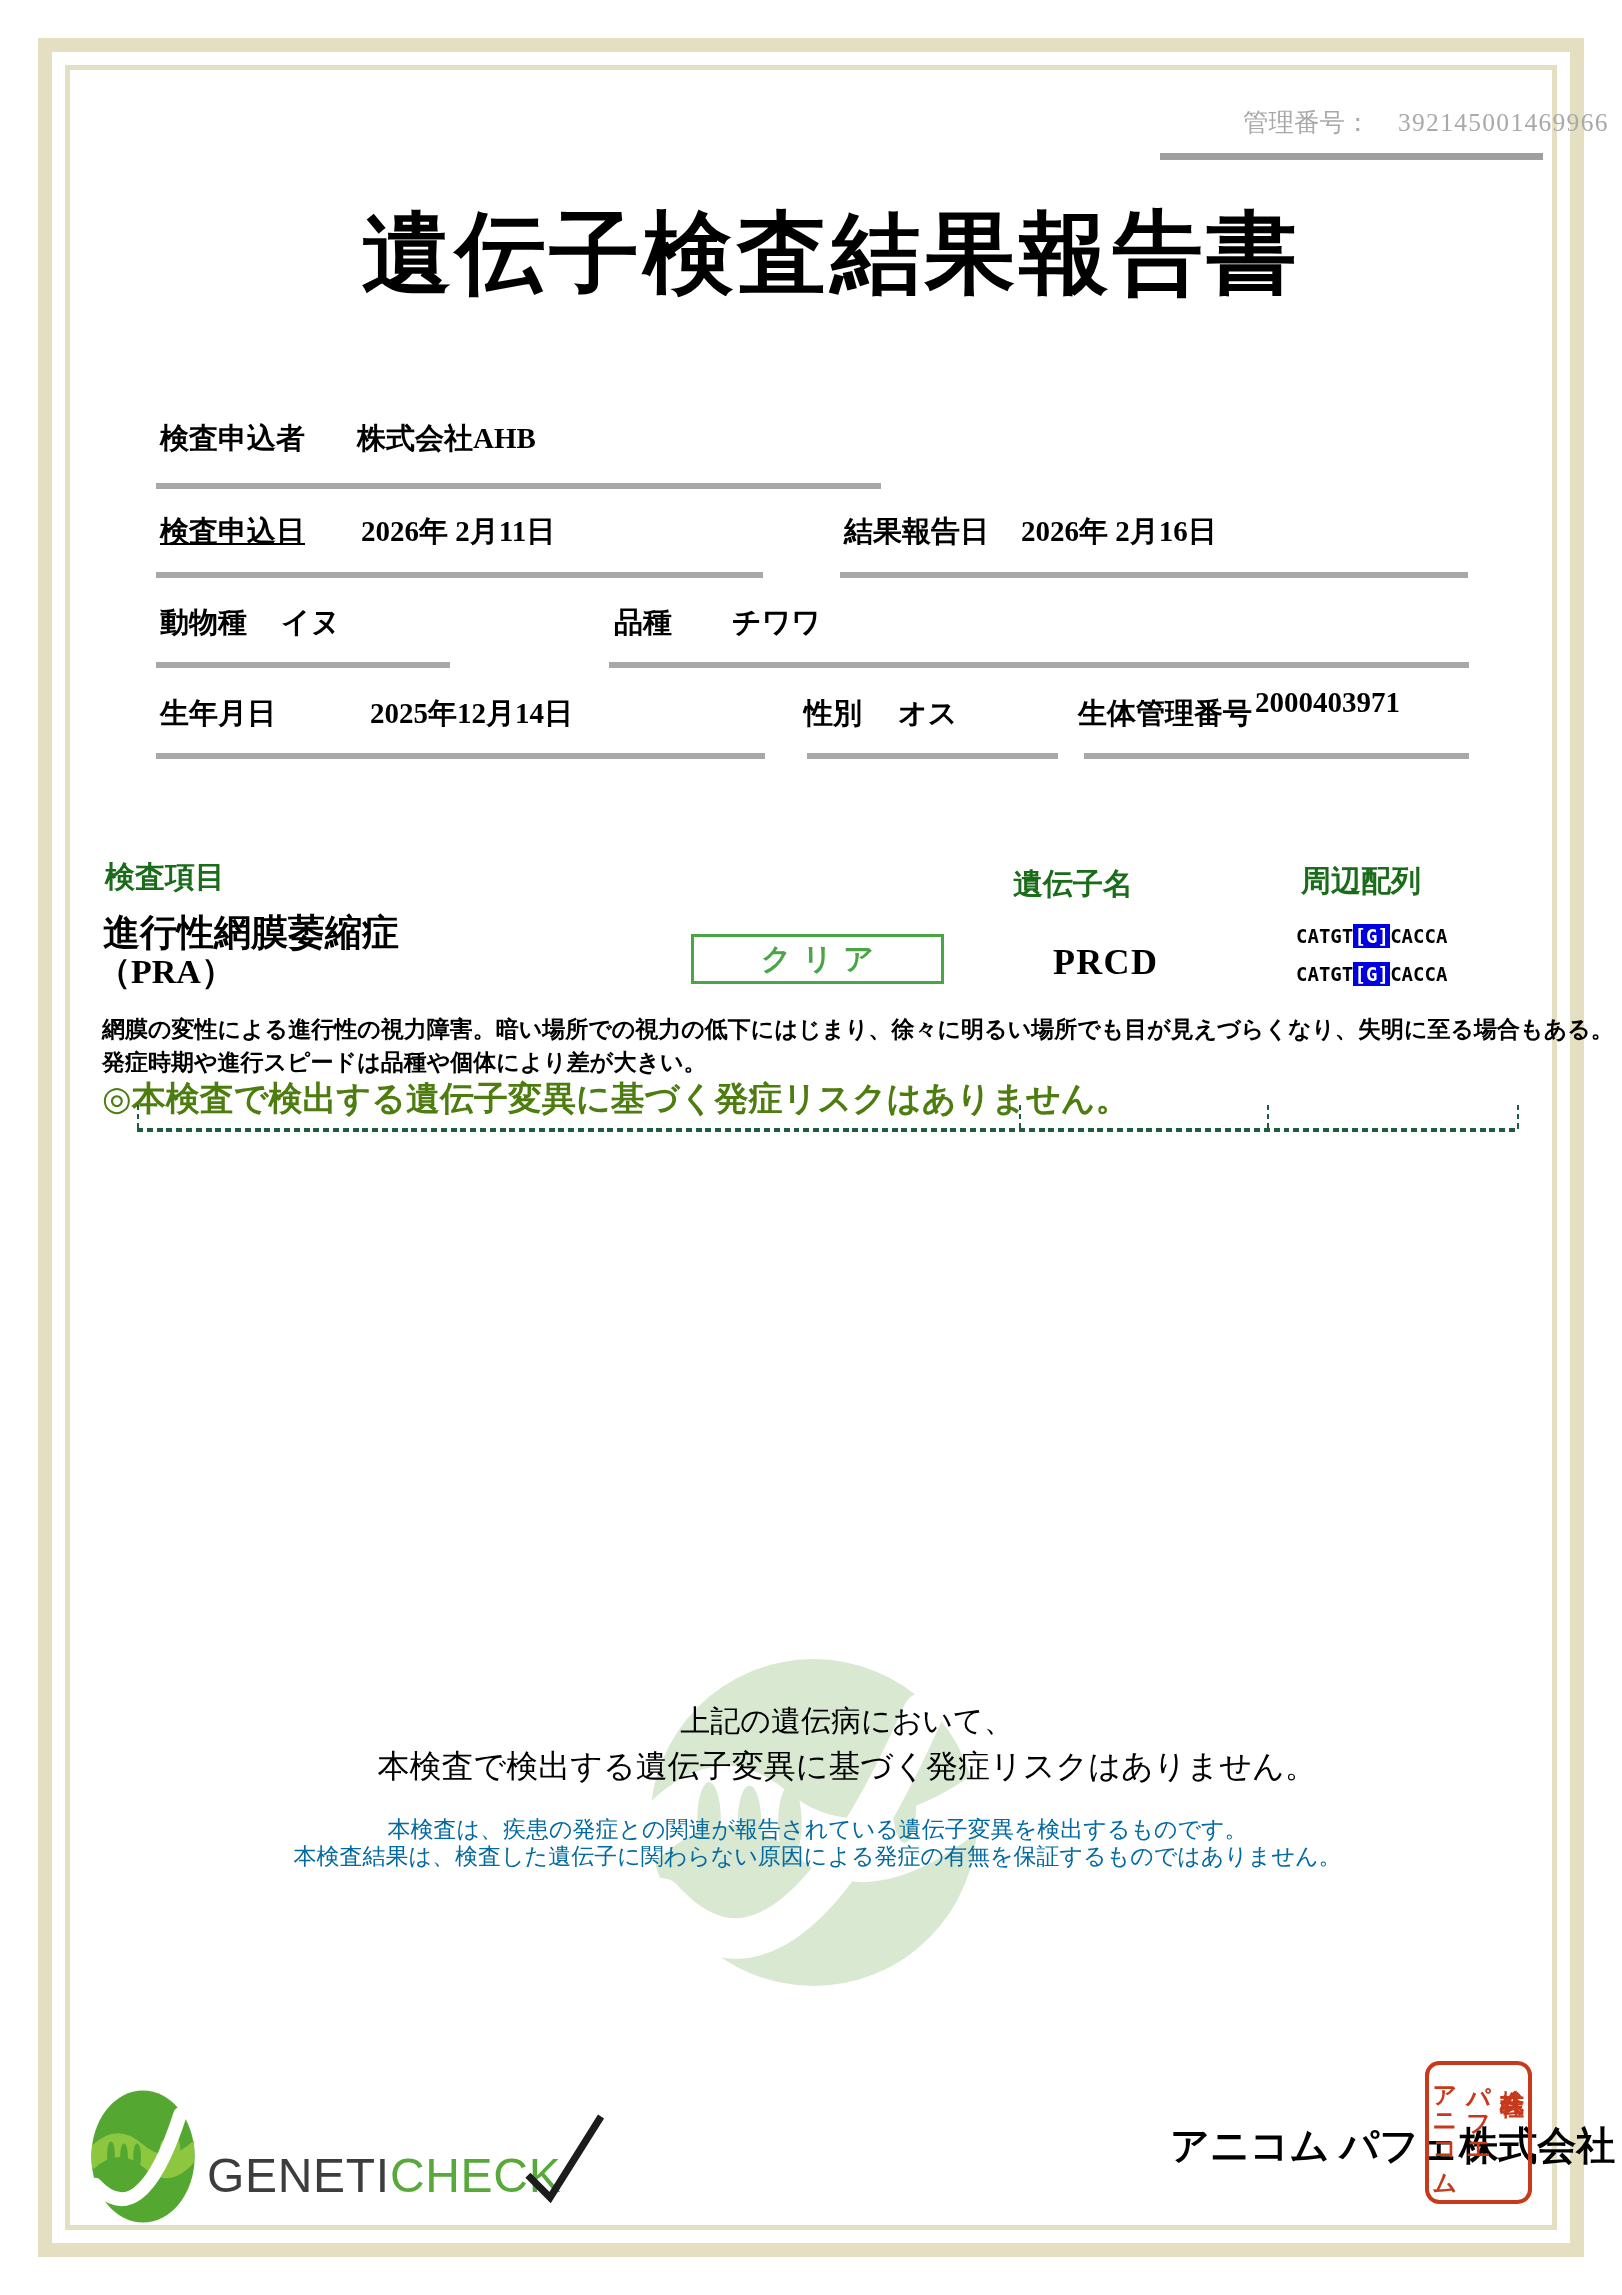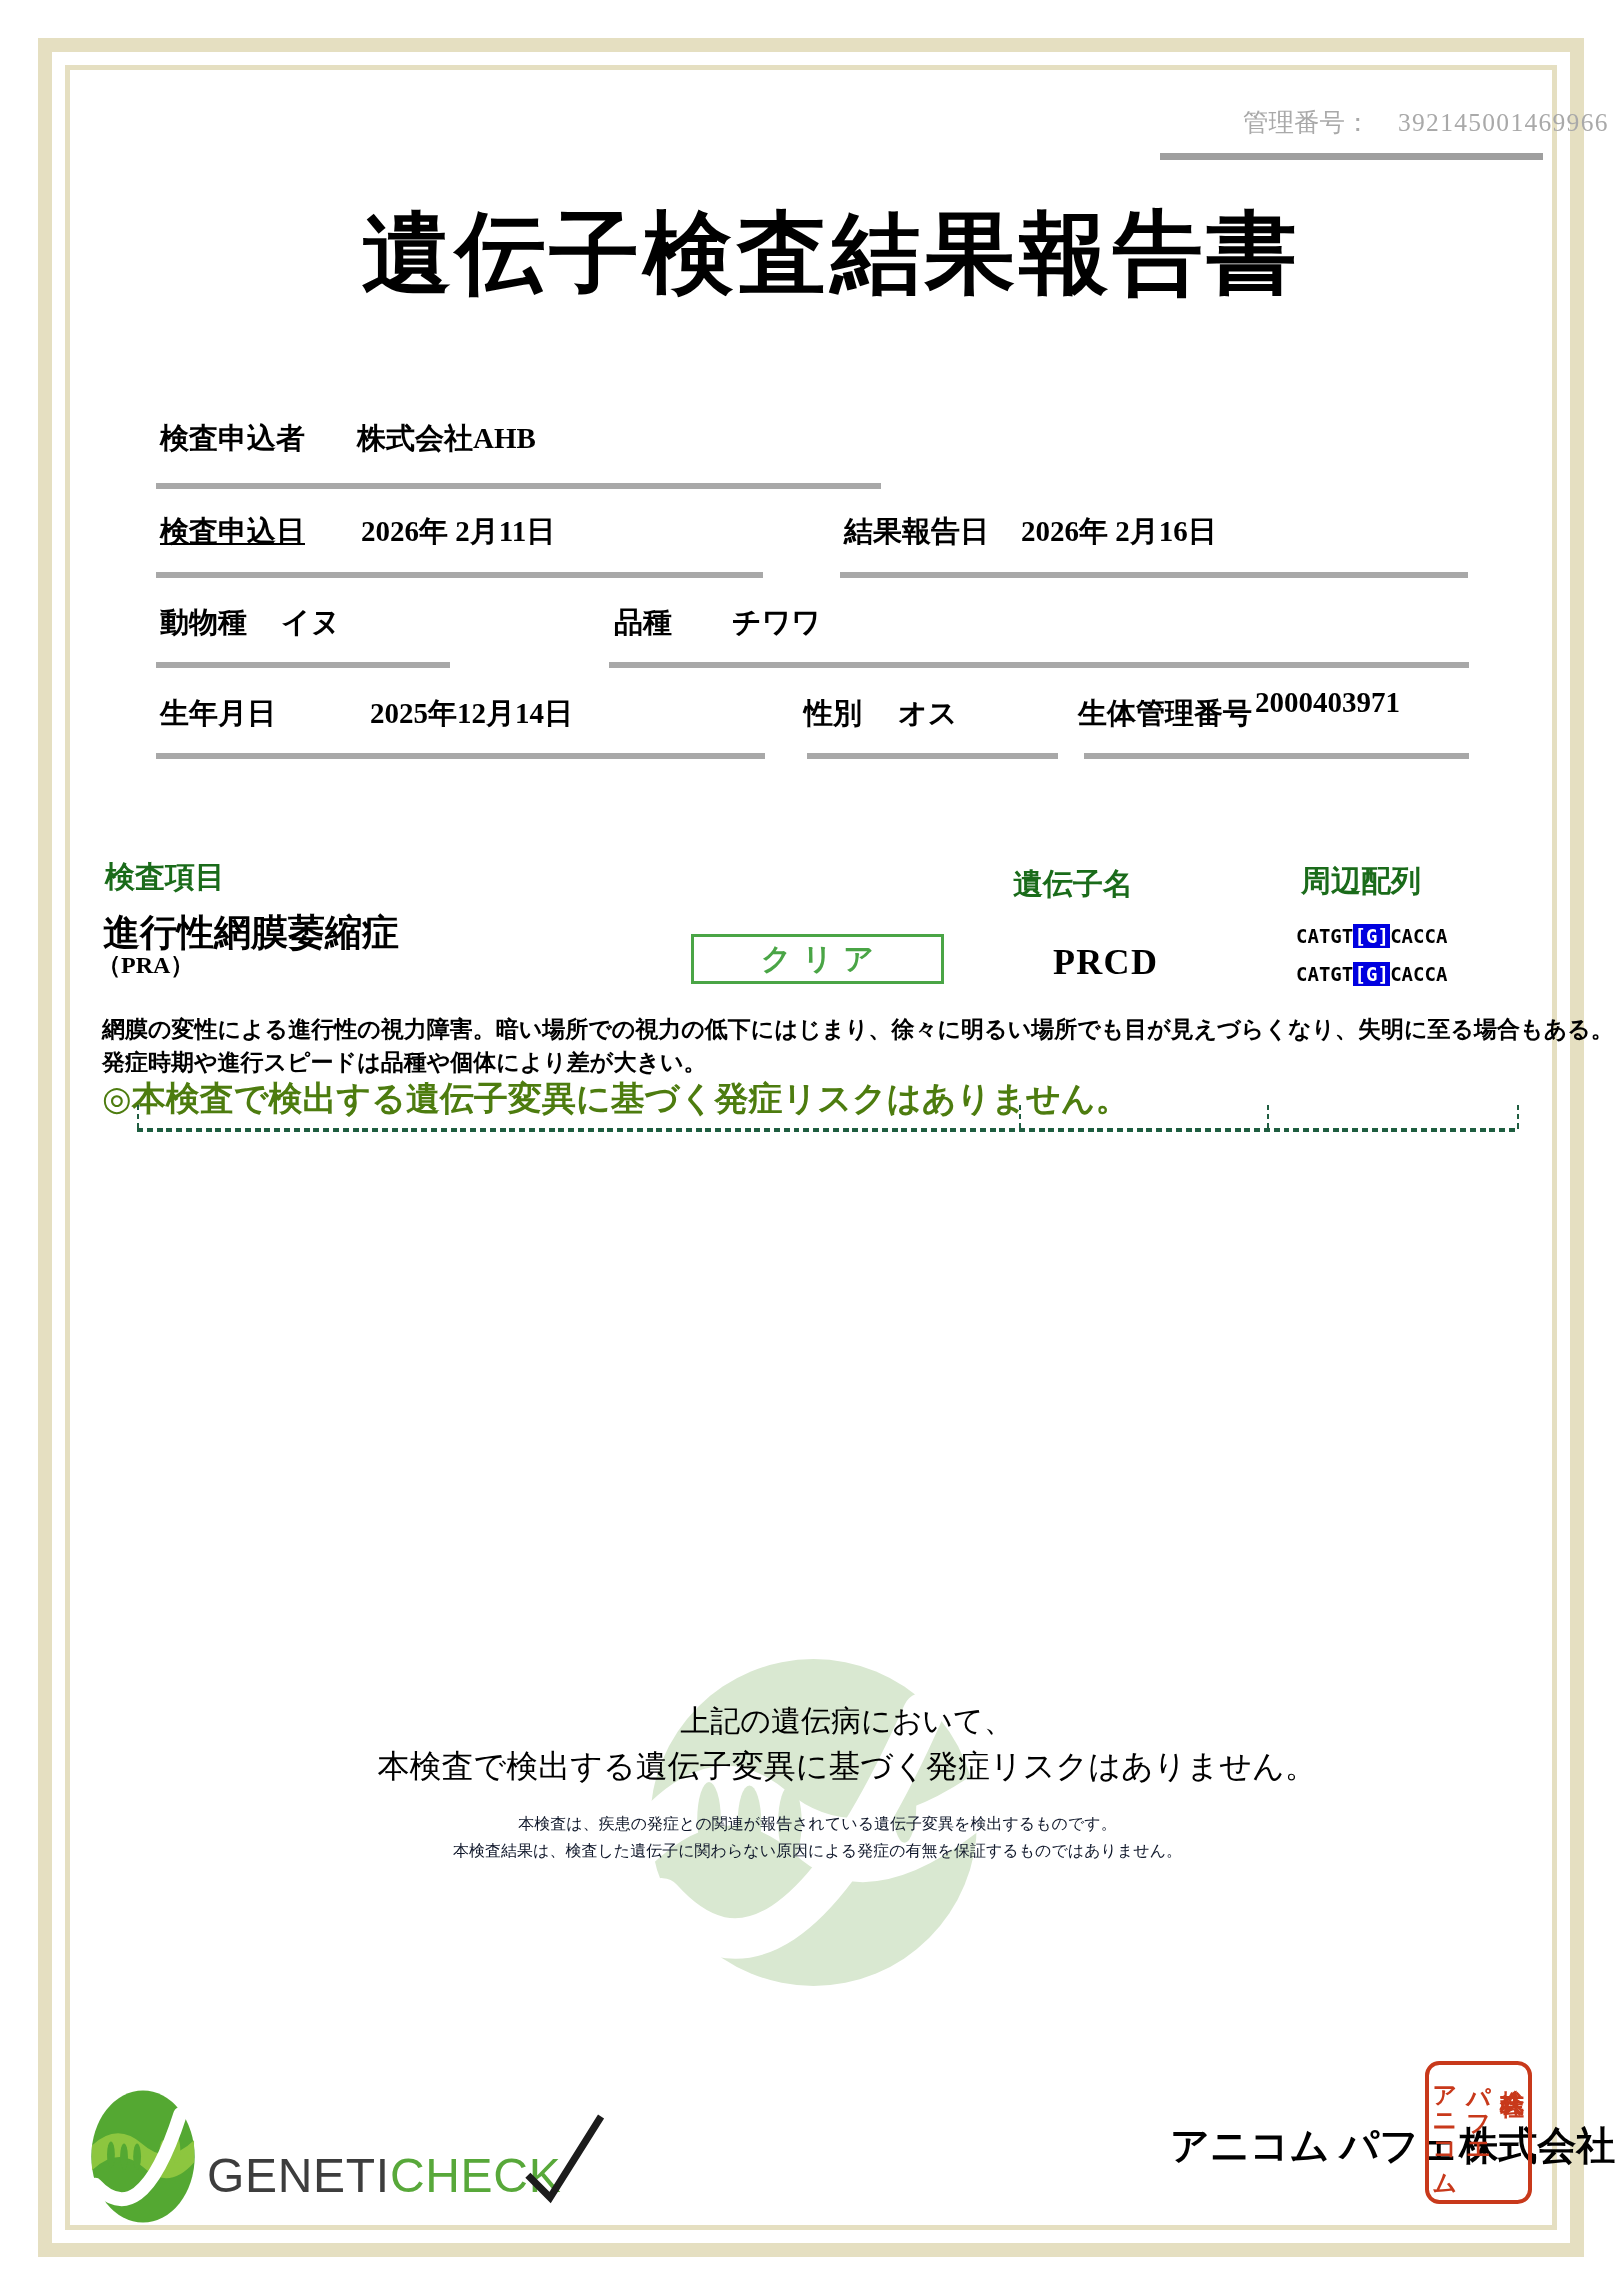--- a/index.html
+++ b/index.html
@@ -31,22 +31,22 @@
   .desc{position:absolute;font-weight:bold;font-size:23px;color:#000;white-space:nowrap;}
   .risk{position:absolute;font-weight:bold;font-size:34px;color:#4d7c0f;white-space:nowrap;}
 
   .dash-h{position:absolute;height:3.9px;
         background:repeating-linear-gradient(90deg,#1f5d40 0 5.9px,transparent 5.9px 9.8px);}
   .dash-v{position:absolute;width:2px;height:26px;
         background:repeating-linear-gradient(180deg,#1f5d40 0 5.2px,transparent 5.2px 9.2px);}
 
   .summary{position:absolute;left:72px;right:0;text-align:center;color:#000;
         font-family:"Liberation Sans","DejaVu Sans",sans-serif;white-space:nowrap;}
-  .note{position:absolute;left:13px;right:0;text-align:center;color:#0f172a;
-        font-family:"Liberation Sans","DejaVu Sans",sans-serif;font-size:16px;white-space:nowrap;}
+  .note{position:absolute;left:13px;right:0;text-align:center;color:#0369a1;
+        font-family:"Liberation Sans","DejaVu Sans",sans-serif;font-size:23px;white-space:nowrap;}
 
   .wm{position:absolute;left:645px;top:1654px;width:337px;height:337px;z-index:0;}
   .layer{position:relative;z-index:1;}
 
   .logo-text{position:absolute;left:207px;top:2148px;font-family:"Liberation Sans","DejaVu Sans",sans-serif;
         font-size:48px;letter-spacing:0.7px;white-space:nowrap;color:#3d3d3d;}
   .logo-text .brand-green{color:#58a83a;}
   .k-box{position:relative;display:inline-block;color:#58a83a;}
   .k-box svg{position:absolute;left:-9.2px;top:-38px;}
 
@@ -115,21 +115,21 @@
     <div class="abs val" style="left:1255px;top:686px;">2000403971</div>
     <div class="uline" style="left:156px;top:753px;width:609px;"></div>
     <div class="uline" style="left:807px;top:753px;width:251px;"></div>
     <div class="uline" style="left:1084px;top:753px;width:385px;"></div>
 
     <div class="green-h" style="left:105px;top:857px;">検査項目</div>
     <div class="green-h" style="left:1013px;top:864px;">遺伝子名</div>
     <div class="green-h" style="left:1301px;top:861px;">周辺配列</div>
 
     <div class="disease" style="left:103px;top:908px;">進行性網膜萎縮症</div>
-    <div class="disease" style="left:97px;top:949px;font-size:24px;">（PRA）</div>
+    <div class="disease" style="left:97px;top:949px;font-size:34px;">（PRA）</div>
     <div class="result-box" style="left:691px;top:934px;width:247px;height:44px;">
       <span>クリア</span>
     </div>
     <div class="gene" style="left:1021px;top:941px;margin-left:32px;">PRCD</div>
 
     <div class="seq" style="left:1296px;top:925px;">
       <span>CATGT</span><span class="variant">[G]</span><span>CACCA</span>
     </div>
     <div class="seq" style="left:1296px;top:963px;">
       <span>CATGT</span><span class="variant">[G]</span><span>CACCA</span>

